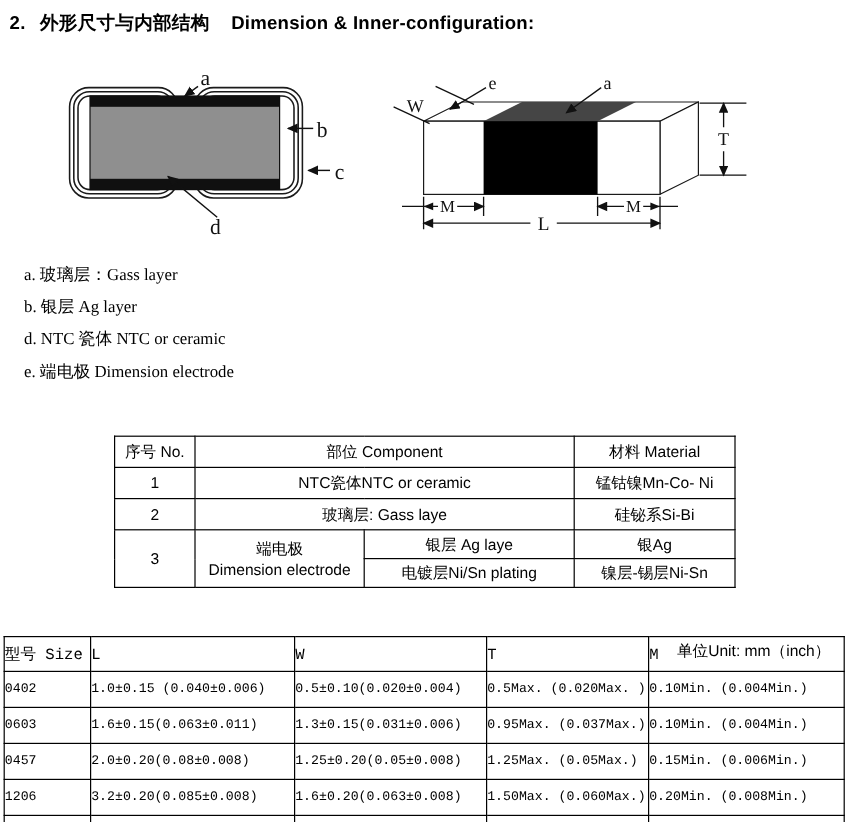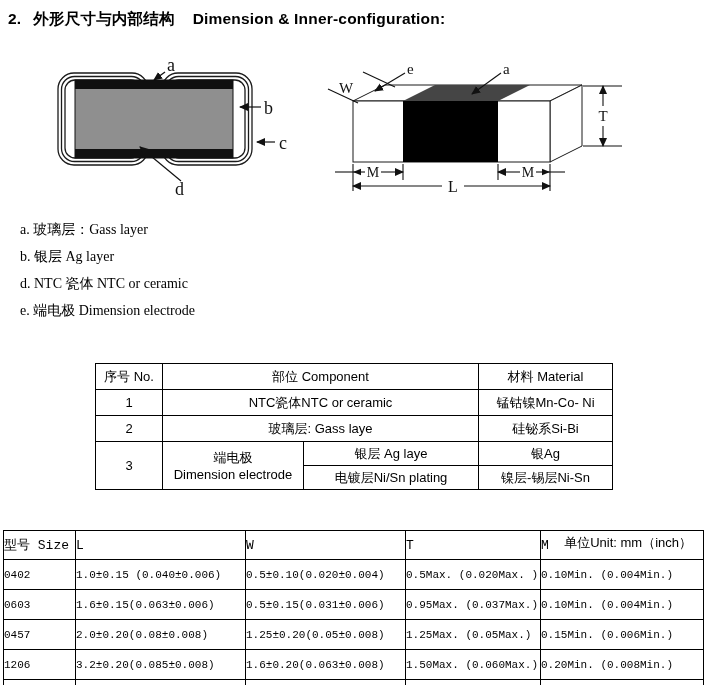--- a/index.html
+++ b/index.html
@@ -183,22 +183,22 @@
   </tr>
   <tr style="height:30px">
     <td>0402</td>
     <td>1.0±0.15 (0.040±0.006)</td>
     <td>0.5±0.10(0.020±0.004)</td>
     <td>0.5Max. (0.020Max. )</td>
     <td>0.10Min. (0.004Min.)</td>
   </tr>
   <tr style="height:30px">
     <td>0603</td>
-    <td>1.6±0.15(0.063±0.006)</td>
-    <td>0.5±0.15(0.031±0.006)</td>
+    <td>1.6±0.15(0.063±0.011)</td>
+    <td>1.3±0.15(0.031±0.006)</td>
     <td>0.95Max. (0.037Max.)</td>
     <td>0.10Min. (0.004Min.)</td>
   </tr>
   <tr style="height:30px">
     <td>0457</td>
     <td>2.0±0.20(0.08±0.008)</td>
     <td>1.25±0.20(0.05±0.008)</td>
     <td>1.25Max. (0.05Max.)</td>
     <td>0.15Min. (0.006Min.)</td>
   </tr>

